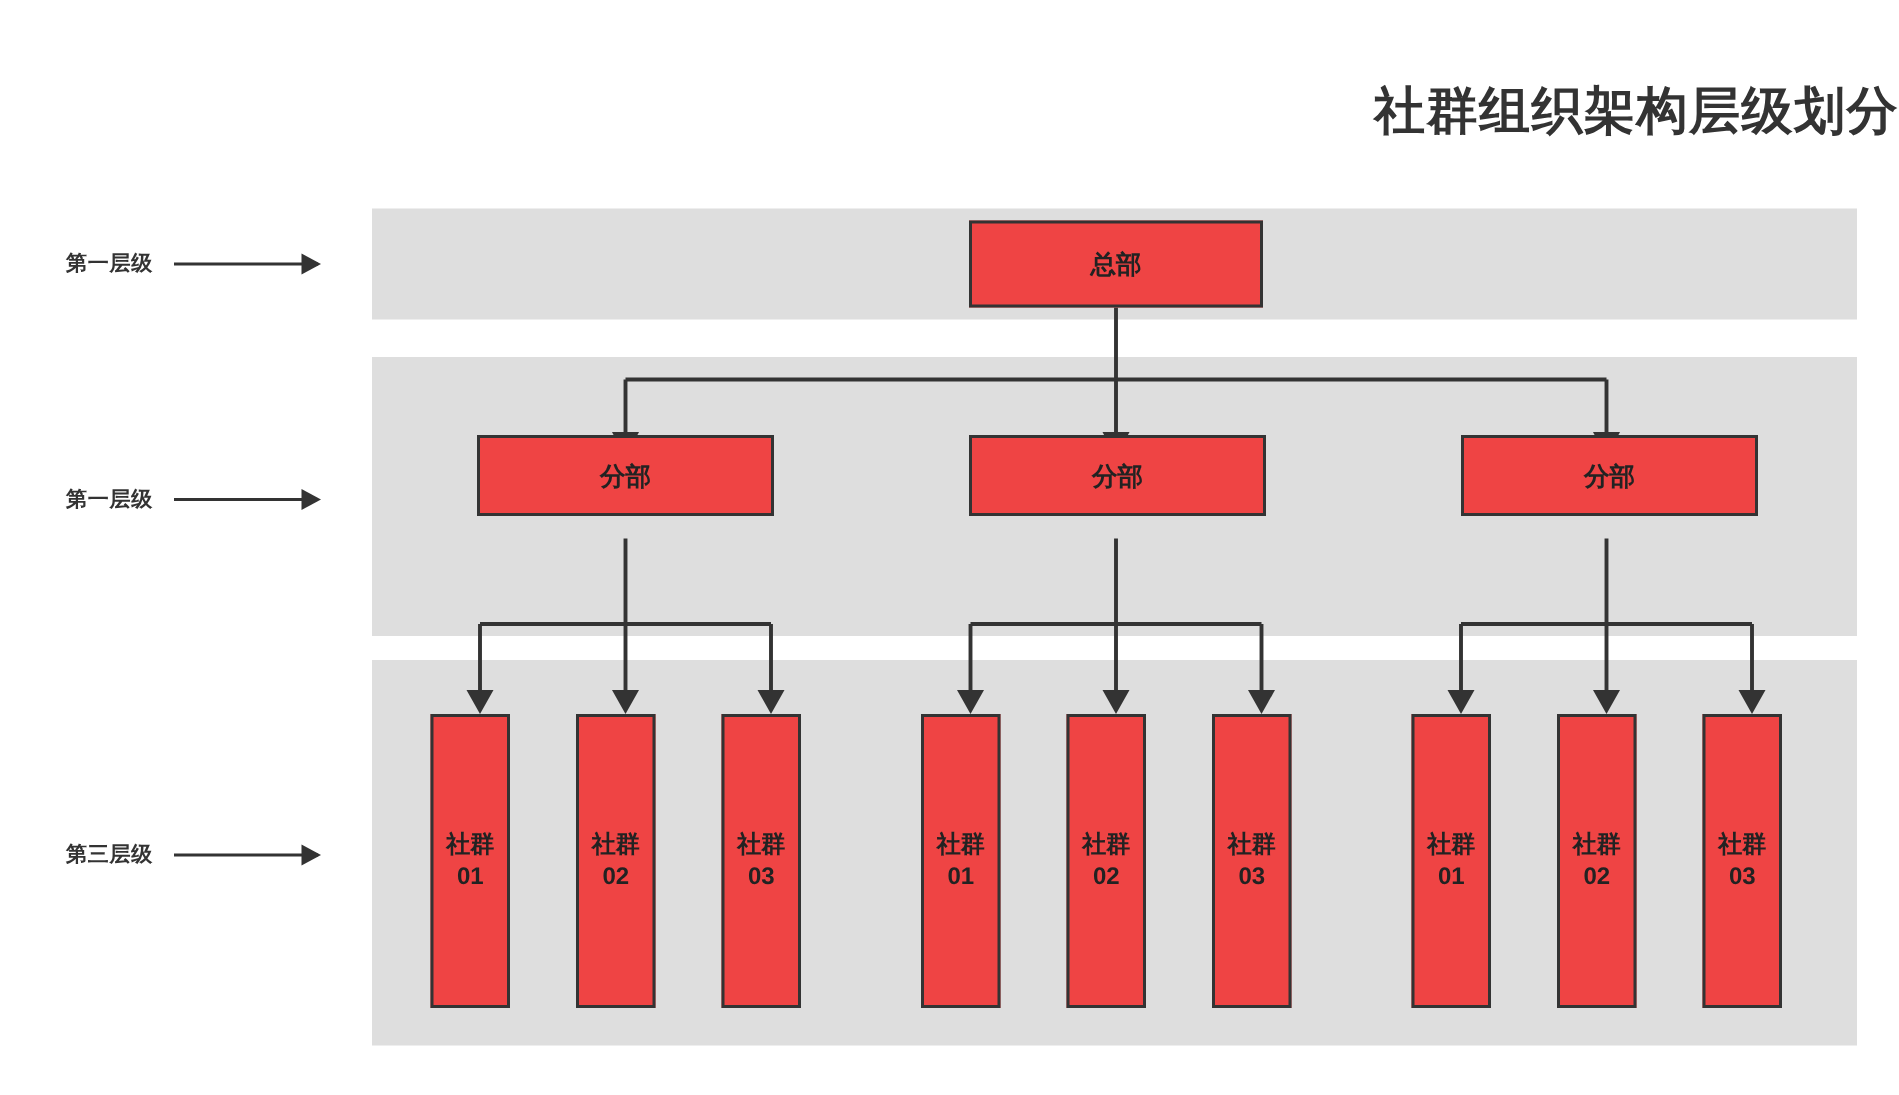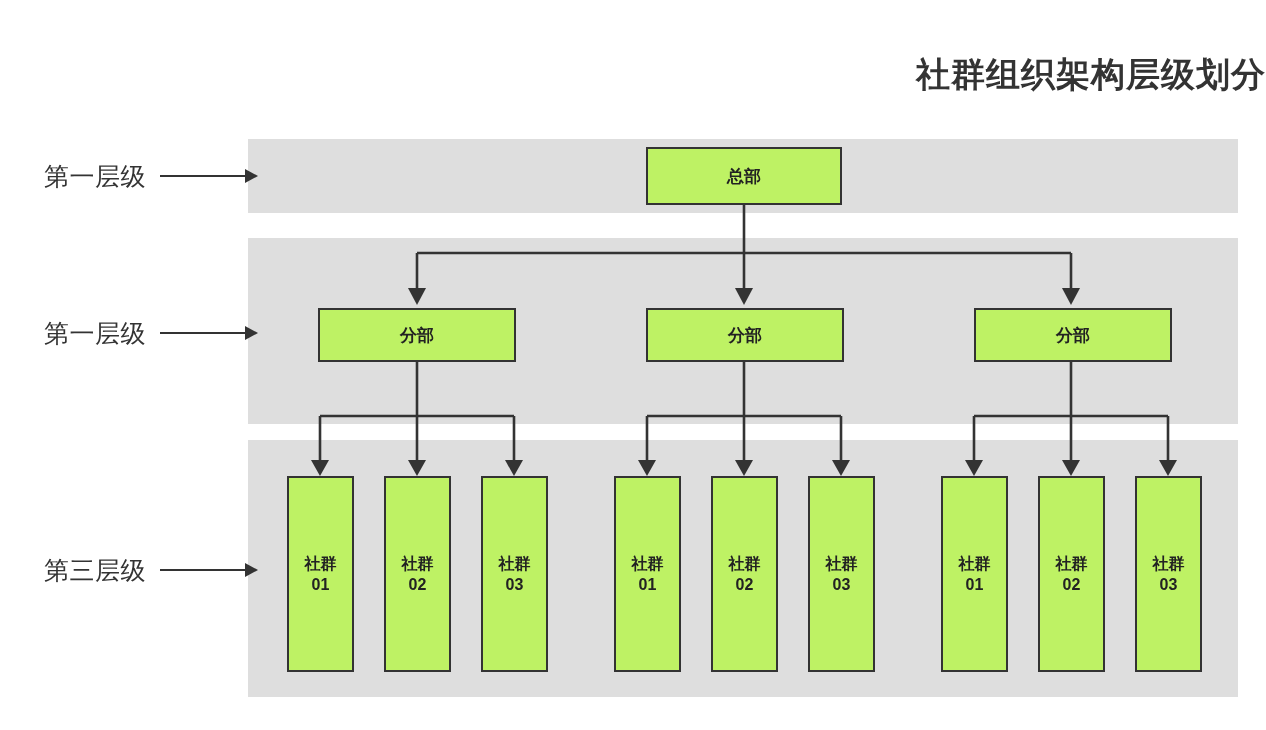--- a/index.html
+++ b/index.html
@@ -43,22 +43,22 @@
   #band-3 { left: 248px; top: 440px; width: 990px; height: 257px; }
 
   
   .level-label {
     position: absolute;
     height: 26px;
     display: flex;
     align-items: center;
   }
   .level-label .ll-text {
-    font-size: 25px;
-    font-weight: normal;
+    font-size: 14px;
+    font-weight: bold;
     color: #333333;
     white-space: nowrap;
     letter-spacing: 0.5px;
   }
   .level-label .ll-arrow {
     position: relative;
     margin-left: 14px;
     width: 96px;
     height: 2px;
     background: #333333;
@@ -74,51 +74,51 @@
     border-top: 7px solid transparent;
     border-bottom: 7px solid transparent;
   }
   #label-1 { left: 44px; top: 163px; }
   #label-2 { left: 44px; top: 320px; }
   #label-3 { left: 44px; top: 557px; text-align: right; }
 
   
   .node {
     position: absolute;
-    background: #bef264;
+    background: #ef4444;
     border: 2.5px solid #333333;
     box-sizing: border-box;
     display: flex;
     align-items: center;
     justify-content: center;
     text-align: center;
     color: #222222;
     font-weight: bold;
   }
   .node-hq {
     font-size: 17px;
     left: 646px;
     top: 147px;
     width: 196px;
     height: 58px;
   }
   .node-branch {
     font-size: 17px;
-    top: 308px;
+    top: 290px;
     width: 198px;
     height: 54px;
   }
   #branch-0 { left: 318px; }
   #branch-1 { left: 646px; }
   #branch-2 { left: 974px; }
 
   .node-group {
     font-size: 16px;
     top: 476px;
-    width: 67px;
+    width: 53px;
     height: 196px;
     line-height: 21px;
   }
   .node-group .gl {
     display: block;
   }
 
   
   #wires {
     position: absolute;

